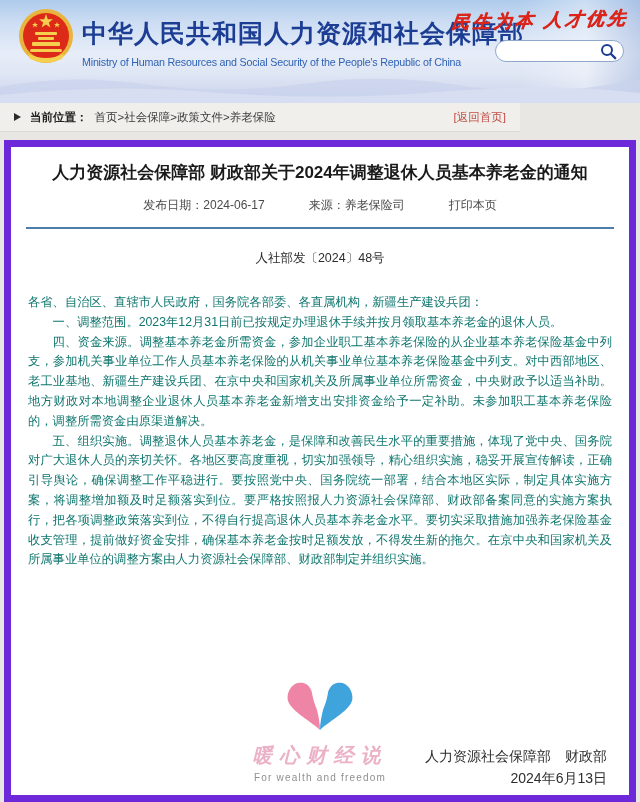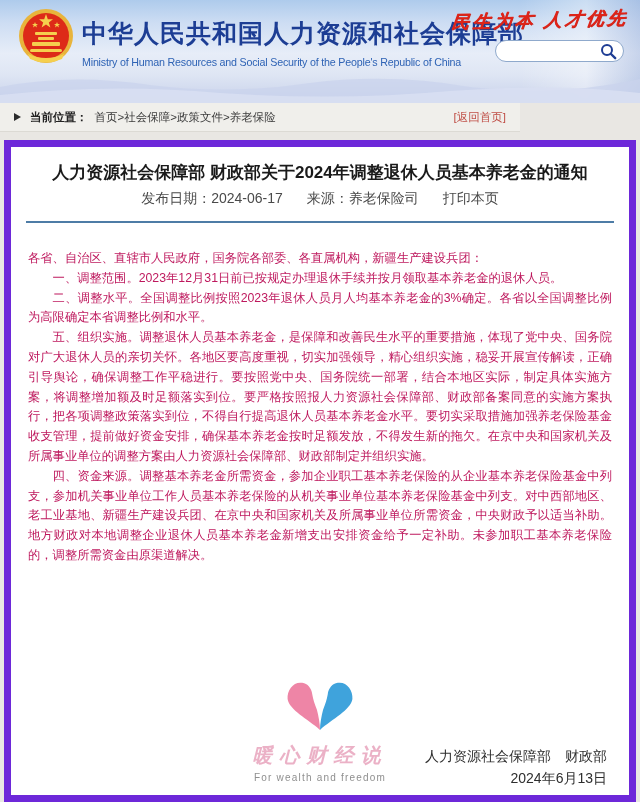--- a/index.html
+++ b/index.html
@@ -58,30 +58,30 @@
   
   .panel {
     position:absolute; left:4px; top:140px; width:632px; height:662px;
     background:#fff; border:7px solid #6d28d9;
   }
   .article-title {
     margin:15px 26px 0; text-align:center;
     font-size:17px; font-weight:bold; color:#1a1a1a; line-height:22px;
   }
   .meta {
-    margin-top:6px; display:flex; justify-content:center; gap:24px;
-    font-size:14px; color:#4a4a4a;
+    margin-top:13px; display:flex; justify-content:center; gap:44px;
+    font-size:12px; color:#4a4a4a;
   }
   .meta .print { cursor:pointer; }
   .divider { margin:13px 15px 0; height:2px; background:#4d7ca6; }
   .doc-number { margin-top:21px; text-align:center; font-size:12.5px; color:#2e2e2e; }
   .body {
     position:relative; z-index:1;
     margin:26px 17px 8px; font-size:12.3px; line-height:19.8px;
-    color:#be185d; text-align:justify;
+    color:#0f766e; text-align:justify;
   }
   .body p { margin:0; }
   .body p.indent { text-indent:2em; }
   
   .watermark {
     position:absolute; left:50%; top:532px; transform:translateX(-50%);
     text-align:center; z-index:0; pointer-events:none; width:260px;
   }
   .wm-cn {
     margin-top:5px; font-size:20px; color:#e8a4bd;
@@ -145,27 +145,27 @@
     <div class="article-title">人力资源社会保障部 财政部关于2024年调整退休人员基本养老金的通知</div>
 
     <div class="meta">
       <span><span>发布日期：</span><span>2024-06-17</span></span>
       <span><span>来源：</span><span>养老保险司</span></span>
       <span class="print">打印本页</span>
     </div>
 
     <div class="divider"></div>
 
+    <div class="doc-number">人社部发〔2024〕48号</div>
 
     <div class="body">
       <p>各省、自治区、直辖市人民政府，国务院各部委、各直属机构，新疆生产建设兵团：</p>
       <p class="indent">一、调整范围。2023年12月31日前已按规定办理退休手续并按月领取基本养老金的退休人员。</p>
-      <p class="indent">二、调整水平。全国调整比例按照2023年退休人员月人均基本养老金的3%确定。各省以全国调整比例为高限确定本省调整比例和水平。</p>
+      <p class="indent">四、资金来源。调整基本养老金所需资金，参加企业职工基本养老保险的从企业基本养老保险基金中列支，参加机关事业单位工作人员基本养老保险的从机关事业单位基本养老保险基金中列支。对中西部地区、老工业基地、新疆生产建设兵团、在京中央和国家机关及所属事业单位所需资金，中央财政予以适当补助。地方财政对本地调整企业退休人员基本养老金新增支出安排资金给予一定补助。未参加职工基本养老保险的，调整所需资金由原渠道解决。</p>
       <p class="indent">五、组织实施。调整退休人员基本养老金，是保障和改善民生水平的重要措施，体现了党中央、国务院对广大退休人员的亲切关怀。各地区要高度重视，切实加强领导，精心组织实施，稳妥开展宣传解读，正确引导舆论，确保调整工作平稳进行。要按照党中央、国务院统一部署，结合本地区实际，制定具体实施方案，将调整增加额及时足额落实到位。要严格按照报人力资源社会保障部、财政部备案同意的实施方案执行，把各项调整政策落实到位，不得自行提高退休人员基本养老金水平。要切实采取措施加强养老保险基金收支管理，提前做好资金安排，确保基本养老金按时足额发放，不得发生新的拖欠。在京中央和国家机关及所属事业单位的调整方案由人力资源社会保障部、财政部制定并组织实施。</p>
-      <p class="indent">四、资金来源。调整基本养老金所需资金，参加企业职工基本养老保险的从企业基本养老保险基金中列支，参加机关事业单位工作人员基本养老保险的从机关事业单位基本养老保险基金中列支。对中西部地区、老工业基地、新疆生产建设兵团、在京中央和国家机关及所属事业单位所需资金，中央财政予以适当补助。地方财政对本地调整企业退休人员基本养老金新增支出安排资金给予一定补助。未参加职工基本养老保险的，调整所需资金由原渠道解决。</p>
     </div>
 
     <div class="watermark">
       <svg width="78" height="54" viewBox="0 0 100 70">
         <path d="M50,66 C34,52 10,40 8,26 C7,14 16,3 27,5 C34,6 39,12 40,20 C41,26 43,32 46,40 C48,48 50,58 50,66 Z" fill="#ee85a6"></path>
         <path d="M50,66 C66,52 90,40 92,26 C93,14 84,3 73,5 C66,6 61,12 60,20 C59,26 57,32 54,40 C52,48 50,58 50,66 Z" fill="#3fa3dc"></path>
       </svg>
       <div class="wm-cn">暖心财经说</div>
       <div class="wm-en">For wealth and freedom</div>
     </div>

